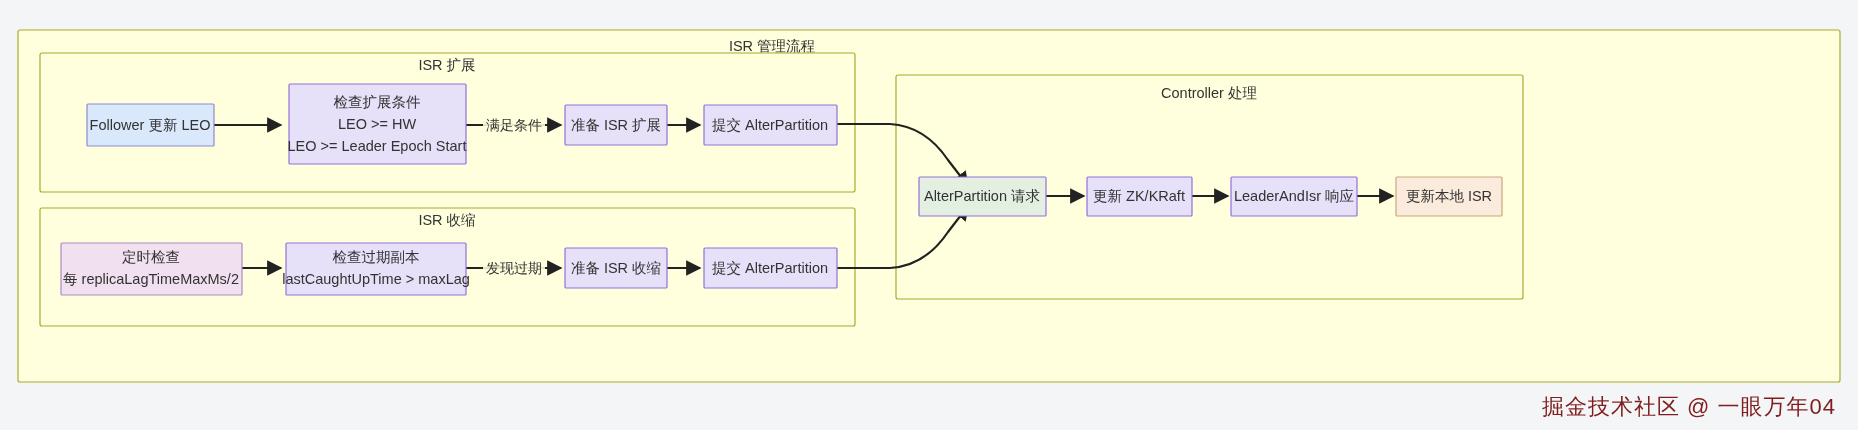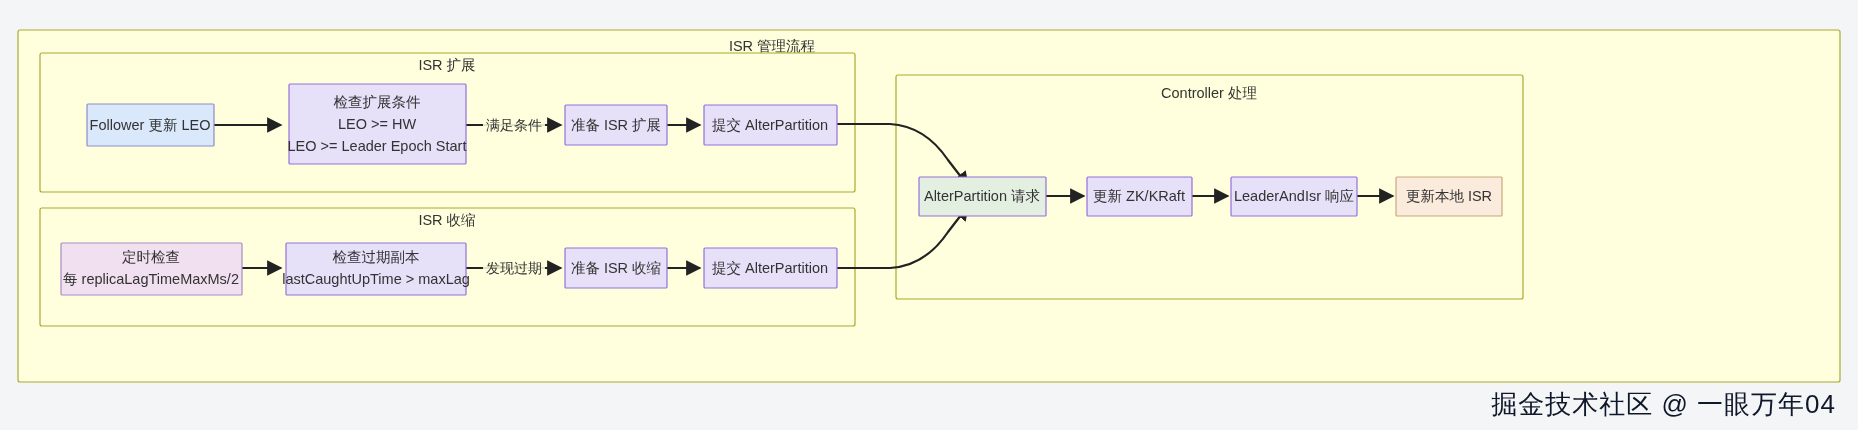--- a/index.html
+++ b/index.html
@@ -58,22 +58,22 @@
   .edge-label {
     font-size: 14px;
     fill: #333333;
     text-anchor: middle;
     dominant-baseline: middle;
   }
   .watermark {
     position: absolute;
     right: 22px;
     bottom: 8px;
-    font-size: 26px;
-    color: #0f172a;
+    font-size: 22px;
+    color: #7f1d1d;
     letter-spacing: 1px;
     white-space: nowrap;
     user-select: none;
   }
 </style>
 </head>
 <body>
 
 <div id="diagram-root">
   <svg width="1858" height="430" viewBox="0 0 1858 430" xmlns="http://www.w3.org/2000/svg">

